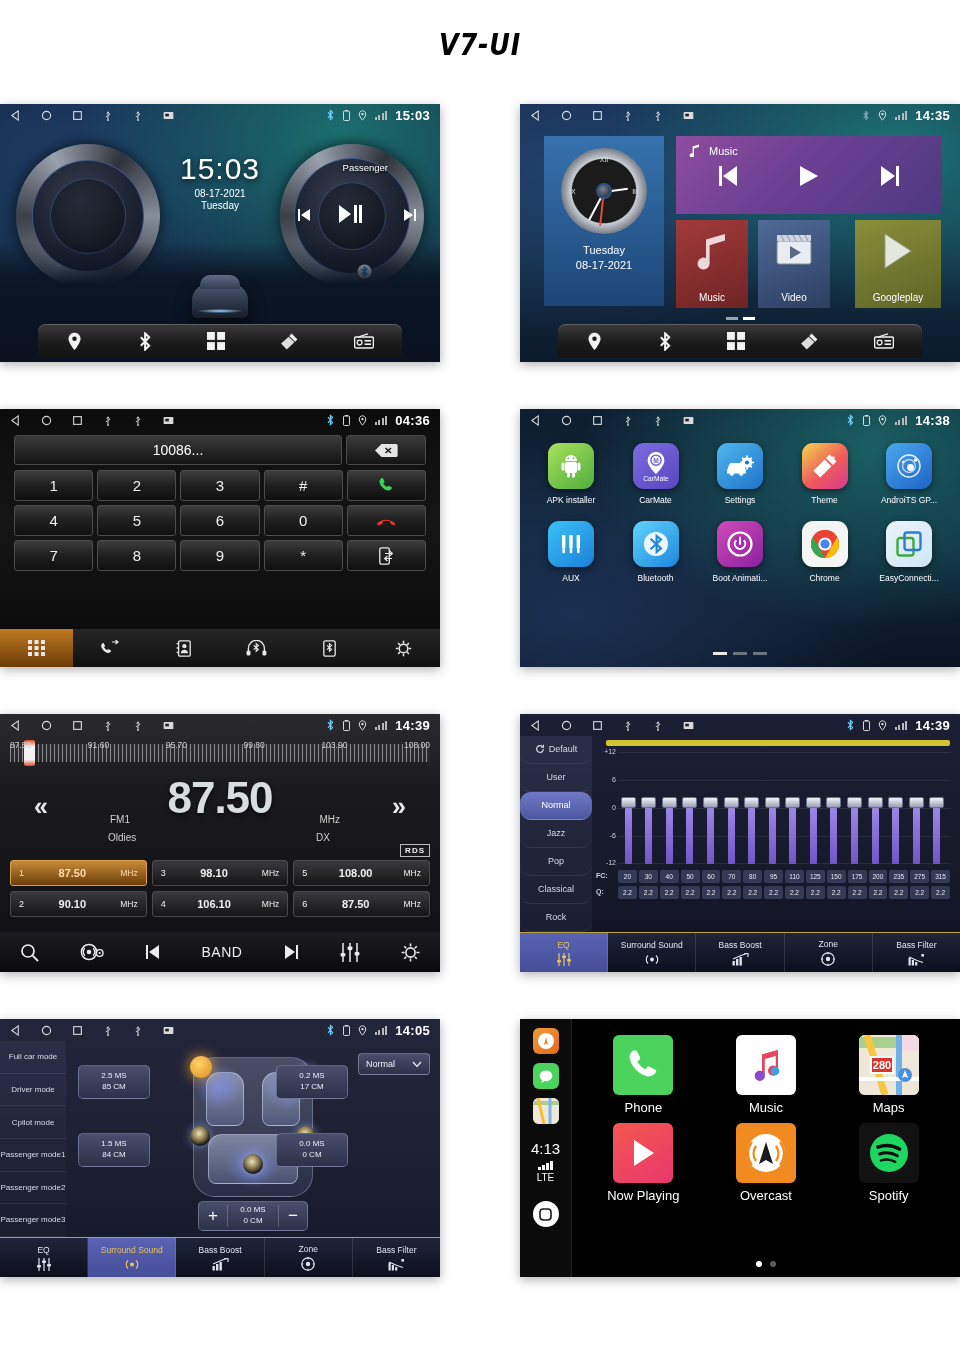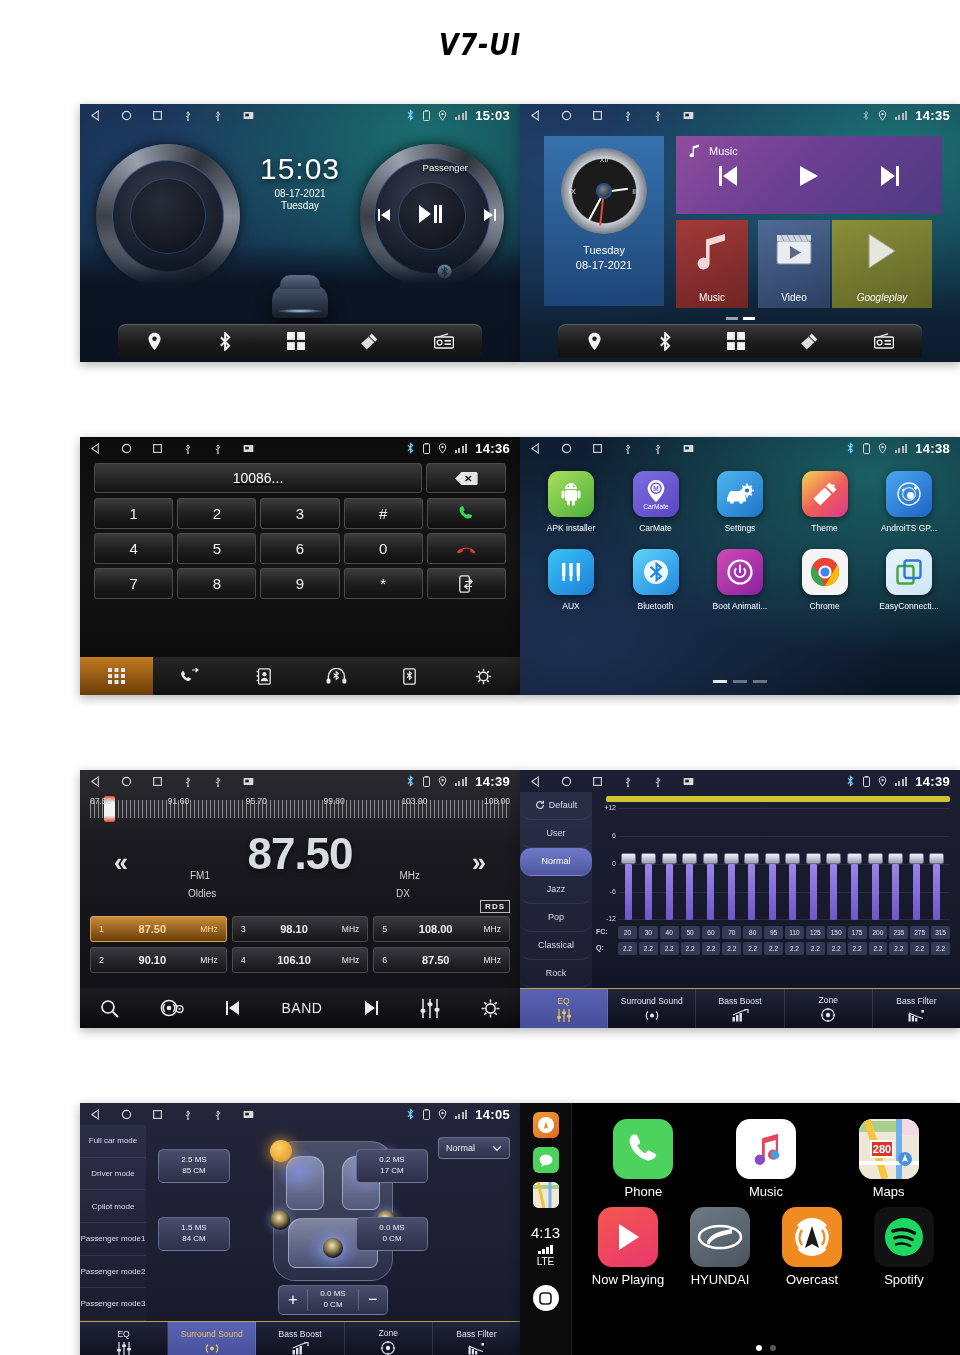--- a/index.html
+++ b/index.html
@@ -19,21 +19,21 @@
     color: #000;
     padding-top: 26px;
     font-family: "DejaVu Sans", sans-serif;
     transform: scaleX(0.82);
   }
   .grid {
     position: absolute;
     top: 104px; left: 0;
     width: 960px;
   }
-  .row { display: flex; justify-content: flex-end; margin-bottom: 75px; }
+  .row { display: flex; justify-content: space-between; margin-bottom: 47px; }
   .screen {
     width: 440px; height: 258px;
     position: relative;
     overflow: hidden;
     box-shadow: 0 3px 10px rgba(0,0,0,0.30);
     background: #000;
   }
   
   .statusbar {
     position: absolute; top:0; left:0; right:0; height: 22px;
@@ -142,29 +142,29 @@
     padding:8px 12px;
   }
   .w-music .hd { display:flex; align-items:center; gap:8px; color:#fff; font-size:11px; }
   .w-music .ctrls { display:flex; justify-content:space-around; margin-top:8px; }
   .w-music .ctrls svg { fill:#fff; }
   .tile { position:absolute; top:116px; width:72px; height:88px; }
   .tile .cap { position:absolute; bottom:5px; left:0; right:0; text-align:center; color:#fff; font-size:10px; }
   .tile .gfx { position:absolute; top:12px; left:0; right:0; display:flex; justify-content:center; }
   .tile-music { left:156px; background: linear-gradient(160deg,#a23a3a,#6f2424); }
   .tile-video { left:238px; background: linear-gradient(160deg,#4f6a96,#2c3f61); }
-  .tile-gplay { left:312px; background: linear-gradient(160deg,#8a8f3a,#5e6326); width:100px;font-style:italic;}
+  .tile-gplay { left:335px; background: linear-gradient(160deg,#8a8f3a,#5e6326); width:86px;}
   .pagedots { position:absolute; left:0; right:0; bottom:42px; display:flex; justify-content:center; gap:5px; }
   .pagedots i { width:12px; height:3px; background:#9aa3b0; display:block; }
   .pagedots i.on { background:#fff; }
 
   
   .s-dial { background: linear-gradient(180deg,#0c0c0c 0%, #151515 45%, #090909 100%); }
   .dial-wrap { position:absolute; top:26px; left:14px; right:14px; }
-  .dial-display { display:flex; gap:4px;text-decoration:underline; }
+  .dial-display { display:flex; gap:4px; }
   .dial-num {
     flex:1; height:30px; border-radius:3px;
     background: linear-gradient(180deg,#3a3a3a,#141414);
     border:1px solid #4a4a4a;
     display:flex; align-items:center; justify-content:center;
     color:#fff; font-size:14px;
   }
   .dial-back {
     width:80px; height:30px; border-radius:3px;
     background: linear-gradient(180deg,#3a3a3a,#141414);
@@ -350,21 +350,21 @@
   .cp-sig { display:flex; align-items:flex-end; justify-content:center; gap:1.5px; height:9px; margin-top:4px; }
   .cp-sig i { width:2.5px; background:#fff; display:block; }
   .cp-sig i:nth-child(1){height:3px}.cp-sig i:nth-child(2){height:5px}
   .cp-sig i:nth-child(3){height:7px}.cp-sig i:nth-child(4){height:9px}
   .cp-lte { color:#fff; font-size:10px; text-align:center; margin-top:2px; }
   .cp-home { width:26px; height:26px; border-radius:50%; background:#fff; margin:18px auto 0;
              display:flex; align-items:center; justify-content:center; }
   .cp-grid { position:absolute; left:62px; right:10px; top:16px; bottom:8px; }
   .cp-row { display:flex; justify-content:space-around; margin-bottom:8px; }
   .cp-app { width:84px; text-align:center; }
-  .cp-app .ic { width:60px; height:60px; margin:0 auto; border-radius:14px;
+  .cp-app .ic { width:60px; height:60px; margin:0 auto; border-radius:6px;
                 display:flex; align-items:center; justify-content:center; }
   .cp-app .nm { color:#fff; font-size:13px; margin-top:5px; }
   .cp-dots { position:absolute; left:0; right:0; bottom:2px; display:flex; justify-content:center; gap:8px; }
   .cp-dots i { width:6px; height:6px; border-radius:50%; background:#5a5a5a; display:block; }
   .cp-dots i.on { background:#fff; }
 </style>
 </head>
 <body>
 
 <div class="page-title">V7-UI</div>
@@ -658,21 +658,21 @@
           <svg width="9" height="11" viewBox="0 0 10 12">
               <path d="M5 .8c-2 0-3.6 1.6-3.6 3.6C1.4 7 5 11.2 5 11.2S8.6 7 8.6 4.4C8.6 2.4 7 .8 5 .8z" fill="none" stroke="#e3e3e3" stroke-width="1.1"></path>
               <circle cx="5" cy="4.4" r="1.3" fill="#e3e3e3"></circle>
             </svg>
           <span class="bars">
               <i></i>
               <i></i>
               <i></i>
               <i></i>
             </span>
-          <span class="sb-time">14:36</span>
+          <span class="sb-time">04:36</span>
         </div>
       </div>
 
       <div class="dial-wrap">
         <div class="dial-display">
           <div class="dial-num">10086...</div>
           <div class="dial-back">
             <svg width="24" height="15" viewBox="0 0 24 15">
                 <path d="M7.5 1 H22 a1.6 1.6 0 0 1 1.6 1.6 v9.8 A1.6 1.6 0 0 1 22 14 H7.5 L1 7.5 Z" fill="#e6e6e6"></path>
                 <path d="M11.5 5 L17 10 M17 5 L11.5 10" stroke="#1c1c1c" stroke-width="1.5"></path>
@@ -1540,30 +1540,20 @@
         <div class="cp-row">
           <div class="cp-app">
             <div class="ic" style="background:linear-gradient(150deg,#f4574f,#e8386d);">
               <svg width="32" height="32" viewBox="0 0 32 32">
                   <path d="M7 3 L27 16 L7 29 Z" fill="#fff"></path>
                 </svg>
             </div>
             <div class="nm">Now Playing</div>
           </div>
           <div class="cp-app">
-            <div class="ic" style="background:linear-gradient(150deg,#6d7a84,#4a555e);">
-              <svg width="46" height="26" viewBox="0 0 46 26">
-                  <ellipse cx="23" cy="13" rx="21" ry="11" fill="none" stroke="#fff" stroke-width="2.6"></ellipse>
-                  <path d="M11 18 C16 8, 30 8, 35 6" stroke="#fff" stroke-width="2.6" fill="none"></path>
-                  <path d="M11 20 C16 10, 30 10, 35 8" stroke="#fff" stroke-width="2.6" fill="none"></path>
-                </svg>
-            </div>
-            <div class="nm">HYUNDAI</div>
-          </div>
-          <div class="cp-app">
             <div class="ic" style="background:#f08a21;">
               <svg width="46" height="46" viewBox="0 0 46 46">
                   <circle cx="23" cy="23" r="19" fill="#fff"></circle>
                   <path d="M23 12 L30 34 L23 30 L16 34z" fill="#1c1c1c"></path>
                   <path d="M13 16a13 13 0 0 0 0 15M33 16a13 13 0 0 1 0 15" stroke="#f08a21" stroke-width="2.4" fill="none"></path>
                   <path d="M9 12a18.6 18.6 0 0 0 0 23M37 12a18.6 18.6 0 0 1 0 23" stroke="#f08a21" stroke-width="2.4" fill="none"></path>
                 </svg>
             </div>
             <div class="nm">Overcast</div>
           </div>

